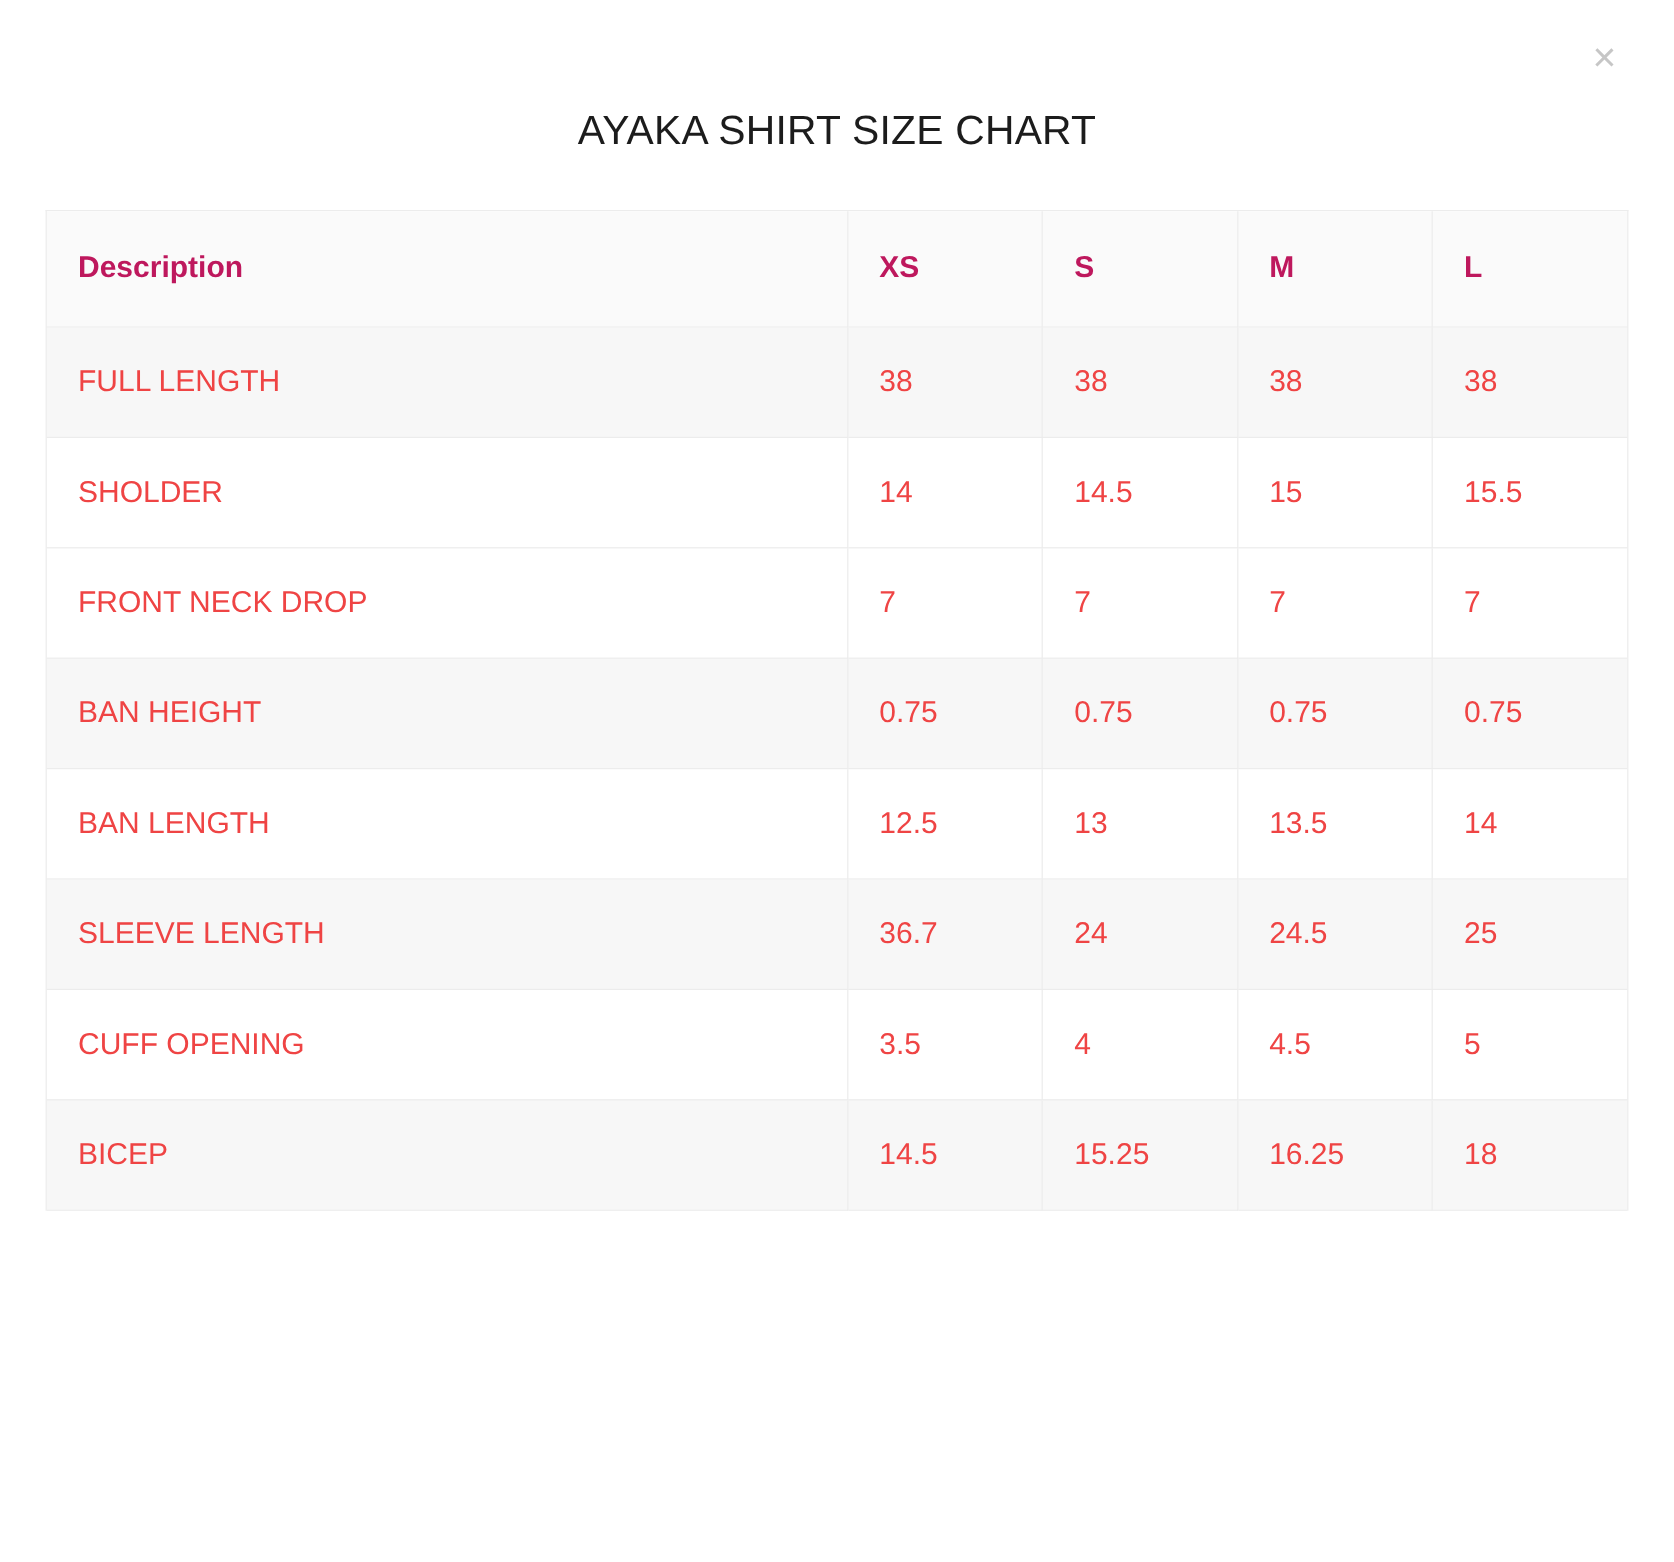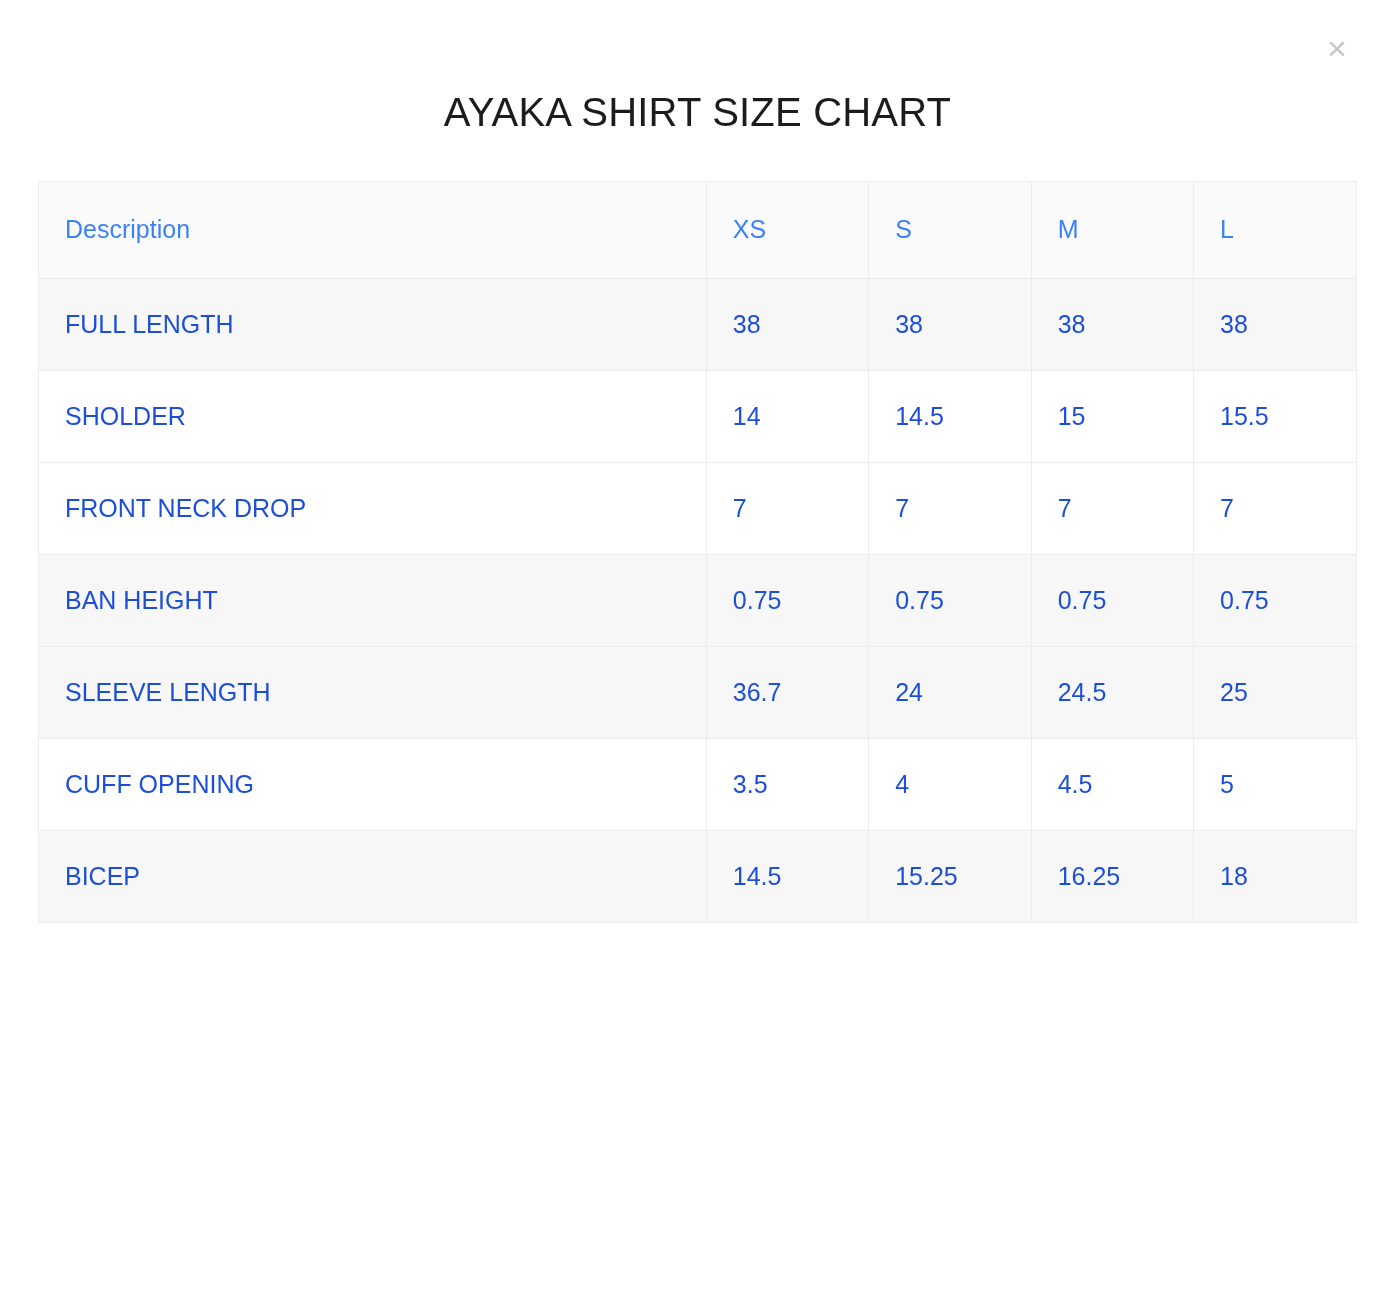--- a/index.html
+++ b/index.html
@@ -34,21 +34,21 @@
     font-size: 34px;
     font-weight: 300;
     color: #c6c6c6;
     cursor: pointer;
     user-select: none;
     font-family: "Liberation Sans", sans-serif;
   }
 
   #chart-title {
     text-align: center;
-    font-size: 40px;
+    font-size: 34px;
     font-weight: 400;
     letter-spacing: 0.2px;
     color: #1c1c1c;
     padding-top: 90px;
     margin: 0;
   }
 
   #table-wrap {
     margin: 46px 38px 0 38px;
     border: 1px solid #ececec;
@@ -64,31 +64,31 @@
 
   table.size-chart th,
   table.size-chart td {
     border-right: 1px solid #ececec;
     border-bottom: 1px solid #ececec;
     text-align: left;
     padding: 0 26px;
     height: 92px;
     font-size: 25px;
     font-weight: 400;
-    color: #1d4ed8;
+    color: #ef4444;
     vertical-align: middle;
     box-sizing: border-box;
     white-space: nowrap;
     overflow: hidden;
   }
 
   table.size-chart th {
-    font-weight: 400;
+    font-weight: 700;
     font-size: 25px;
-    color: #3b82f6;
+    color: #be185d;
     background: #fafafa;
     height: 96px;
   }
 
   table.size-chart th:last-child,
   table.size-chart td:last-child {
     border-right: none;
   }
 
   table.size-chart thead tr th:first-child {
@@ -155,20 +155,27 @@
             <td>7</td>
             <td>7</td>
           </tr>
           <tr class="row-alt">
             <td>BAN HEIGHT</td>
             <td>0.75</td>
             <td>0.75</td>
             <td>0.75</td>
             <td>0.75</td>
           </tr>
+          <tr class="row-plain">
+            <td>BAN LENGTH</td>
+            <td>12.5</td>
+            <td>13</td>
+            <td>13.5</td>
+            <td>14</td>
+          </tr>
           <tr class="row-alt">
             <td>SLEEVE LENGTH</td>
             <td>36.7</td>
             <td>24</td>
             <td>24.5</td>
             <td>25</td>
           </tr>
           <tr class="row-plain">
             <td>CUFF OPENING</td>
             <td>3.5</td>

